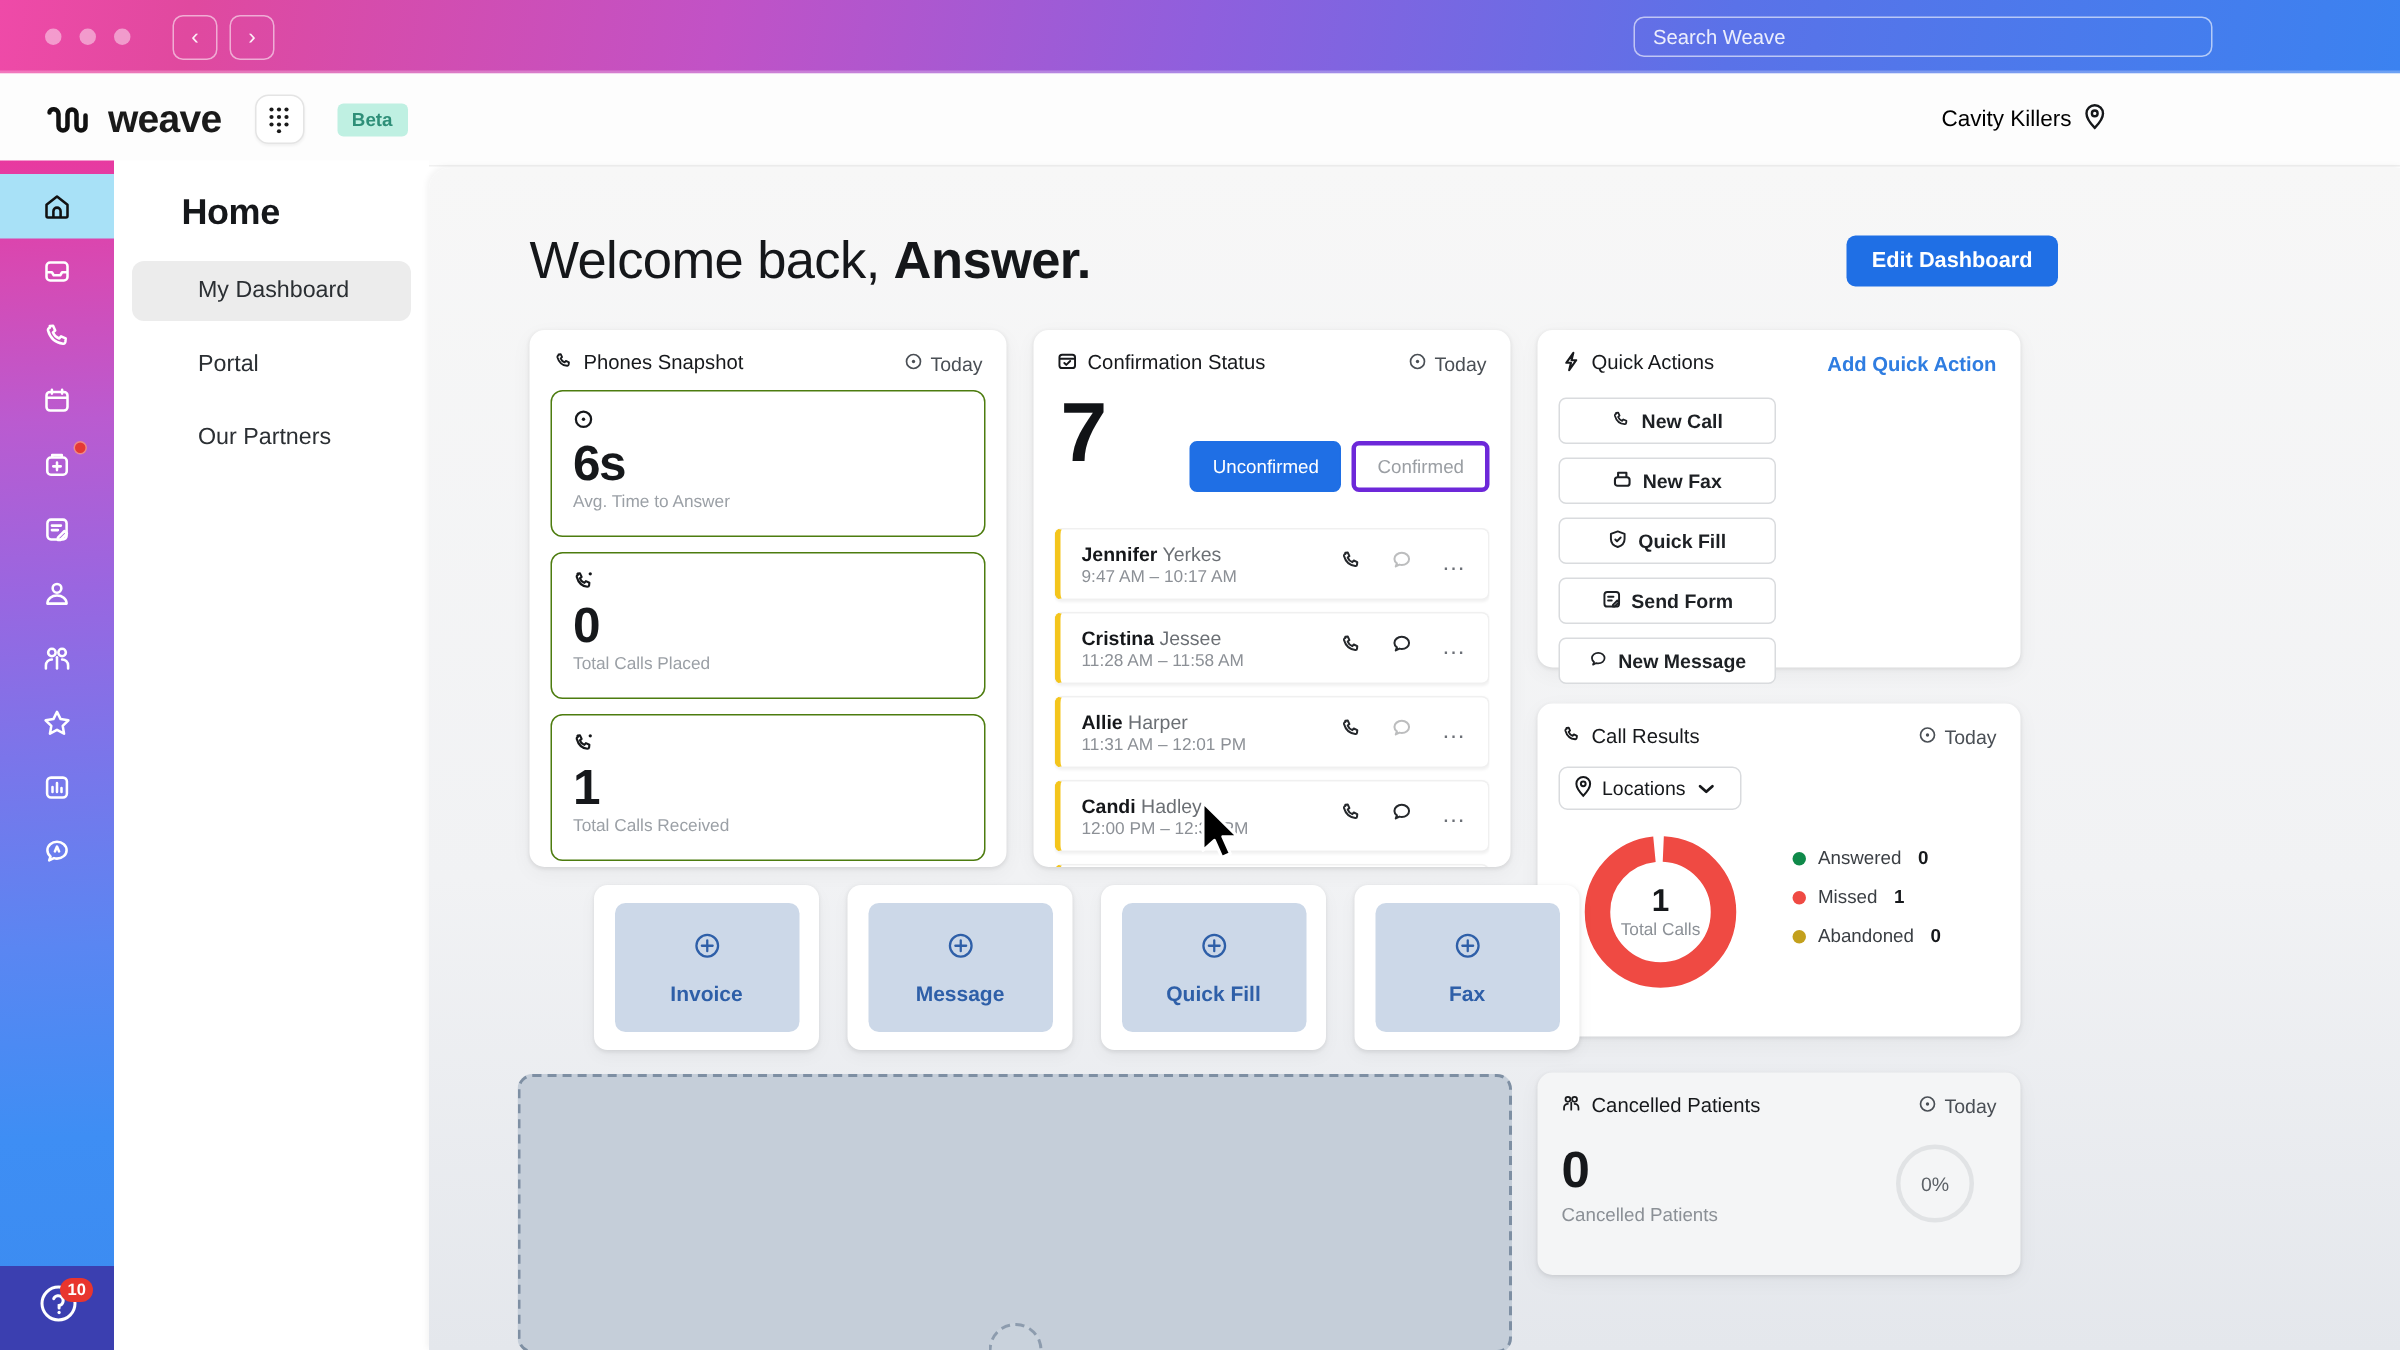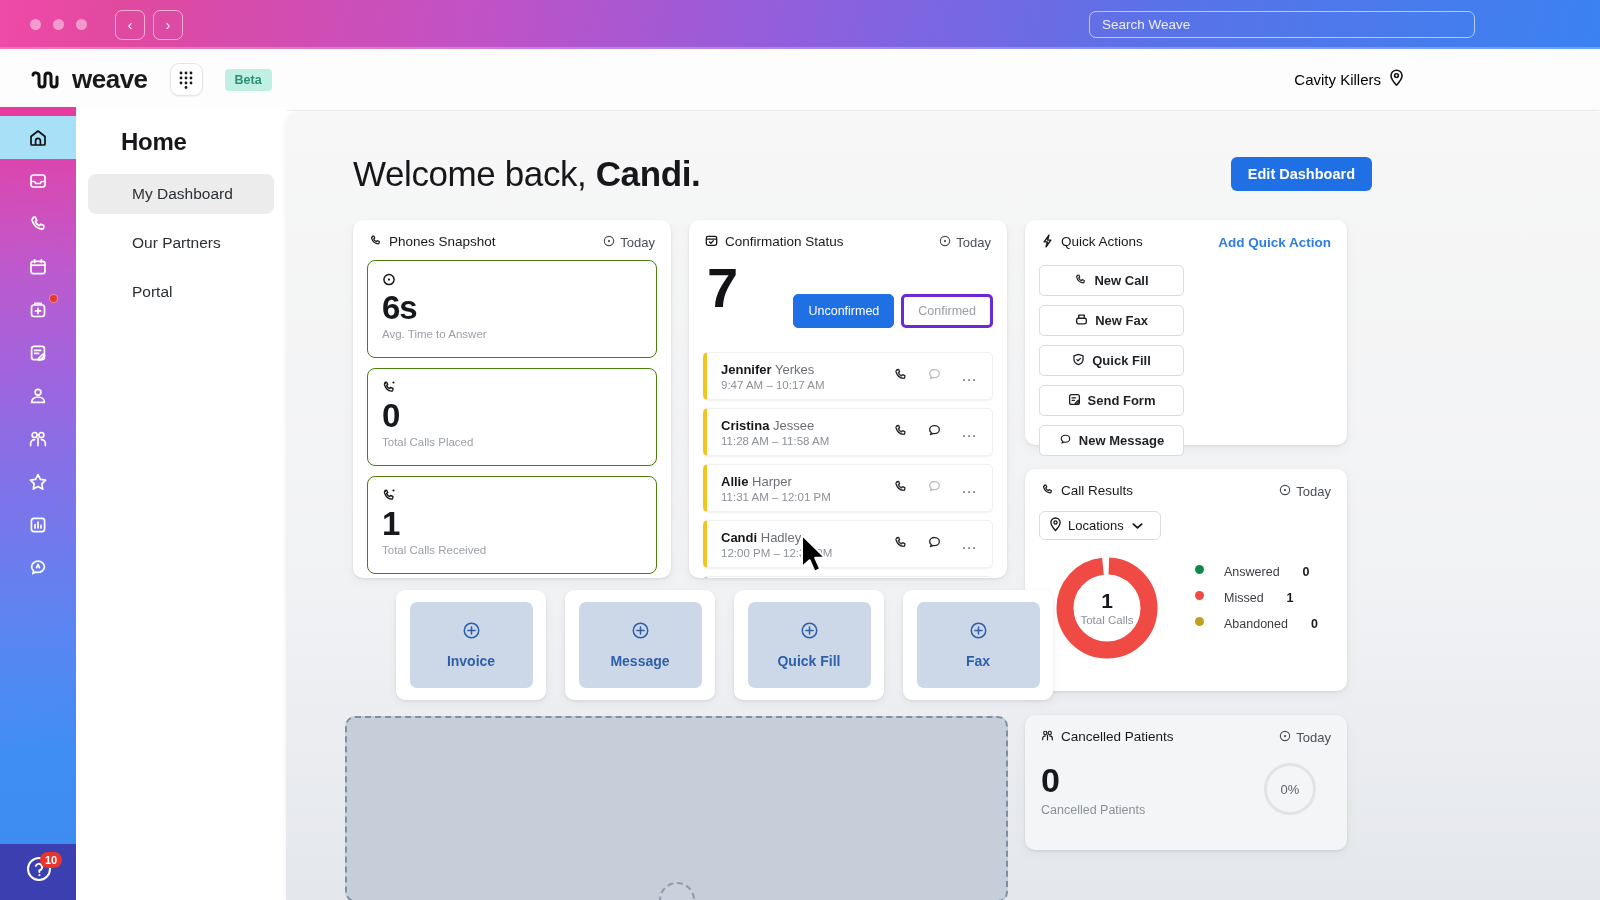--- a/index.html
+++ b/index.html
@@ -211,21 +211,21 @@
     font-size: 13px; color: #16181b; font-weight: 500; cursor: pointer;
   }
   #donut-wrap { position: absolute; left: 28px; top: 85px; width: 108px; height: 108px; }
   #donut-center {
     position: absolute; inset: 0; display: flex; flex-direction: column;
     align-items: center; justify-content: center;
   }
   #donut-num { font-size: 21px; font-weight: 600; color: #16181b; line-height: 1; }
   #donut-lbl { font-size: 11.5px; color: #8b9096; margin-top: 3px; }
   #call-legend { position: absolute; left: 170px; top: 96px; display: flex; flex-direction: column; gap: 12px; }
-  .lg-row { display: flex; gap: 20px; font-size: 12.5px; color: #3a3e43; }
+  .lg-row { display: flex; align-items: center; gap: 8px; font-size: 12.5px; color: #3a3e43; }
   .lg-dot { width: 9px; height: 9px; border-radius: 50%; }
   .lg-val { font-weight: 700; color: #16181b; margin-left: 3px; }
 
   
   #card-cancelled { left: 739px; top: 603px; width: 322px; height: 135px; background: #f4f5f6; }
   #cancel-num { position: absolute; left: 16px; top: 46px; font-size: 34px; font-weight: 700; color: #16181b; letter-spacing: -1.5px; }
   #cancel-lbl { position: absolute; left: 16px; top: 88px; font-size: 12.5px; color: #8b9096; }
   #cancel-ring {
     position: absolute; right: 31px; top: 48px; width: 52px; height: 52px;
     border-radius: 50%; border: 3.5px solid #e1e3e5;
@@ -407,29 +407,29 @@
       </svg>
     </span>
     <span id="help-badge">10</span>
   </div>
 </div>
 
 <div id="sec-nav">
   <div id="sec-title">Home</div>
   <div id="sec-list">
     <div class="sec-item active">My Dashboard</div>
+    <div class="sec-item">Portal</div>
     <div class="sec-item">Our Partners</div>
-    <div class="sec-item">Portal</div>
   </div>
 </div>
 
 <div id="main">
 
   <div id="welcome">
-    <span>Welcome back, </span><b>Candi.</b>
+    <span>Welcome back, </span><b>Answer.</b>
   </div>
   <button id="edit-dashboard">Edit Dashboard</button>
 
   <div class="card" id="card-phones">
     <div class="card-head">
       <div class="card-title">
         <span>
           <svg width="13" height="13" viewBox="0 0 20 20" fill="none" stroke="#17191c" stroke-width="1.9" stroke-linecap="round" stroke-linejoin="round">
             <path d="M5.2 3.4 7.4 3.2 8.8 6.3 7.3 7.6c.7 1.8 2.3 3.4 4.1 4.1l1.3-1.5 3.1 1.4-.2 2.2c-.1.8-.8 1.4-1.6 1.3C8.8 14.6 5.4 11.2 4 6.3c-.2-.9.4-1.7 1.2-1.8z"></path>
           </svg>

